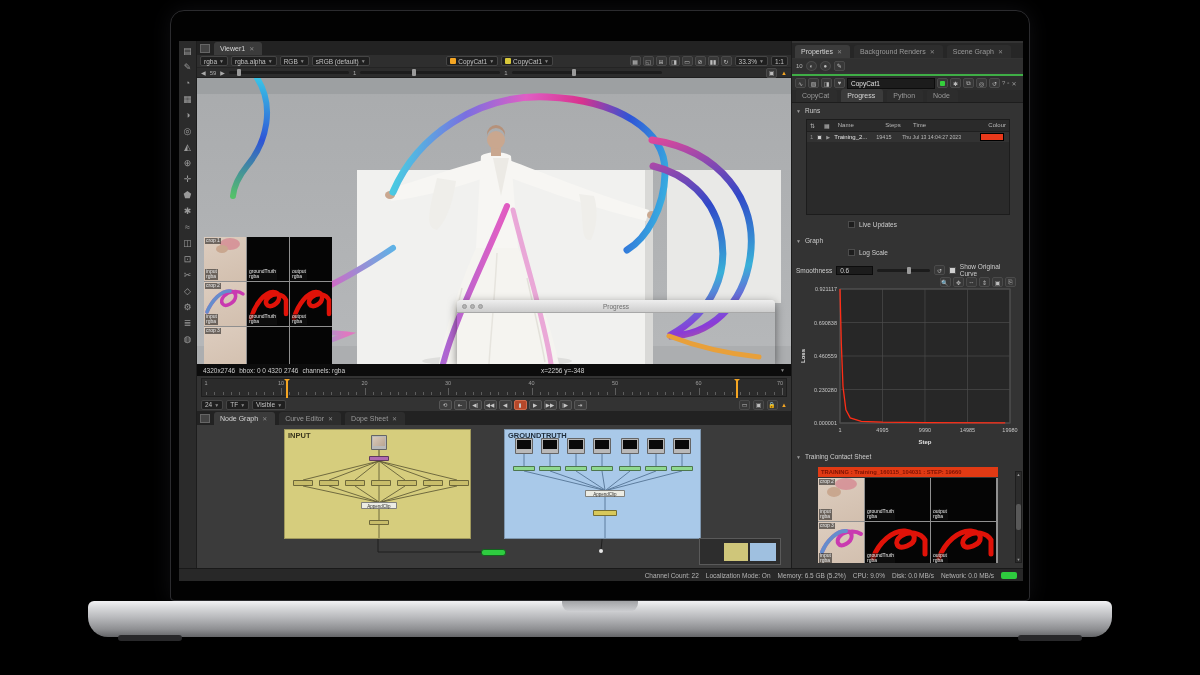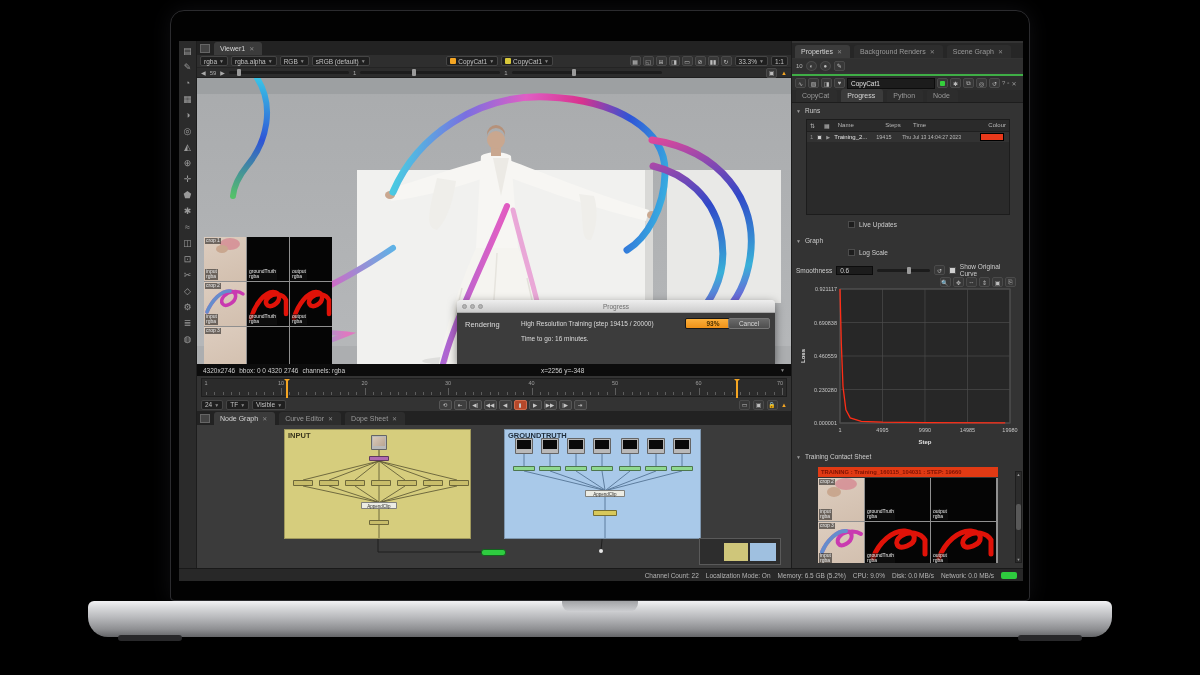--- a/index.html
+++ b/index.html
@@ -361,32 +361,20 @@
           </div>
 
           <div id="pdlg" class="abs">
             <div class="ttl">
               <span class="dots">
                   <i></i>
                   <i></i>
                   <i></i>
                 </span>
               <span>Progress</span>
-            </div>
-            <div class="bod">
-              <span class="abs" style="left:8px;top:7px;font-size:7.5px">Rendering</span>
-              <span class="abs" style="left:64px;top:7px;font-size:6.5px">High Resolution Training (step 19415 / 20000)</span>
-              <span class="abs" style="left:64px;top:22px;font-size:6.5px">Time to go: 16 minutes.</span>
-              <div id="pbar">
-                <div class="fill" style="width:93%"></div>
-                <div class="pt">93%</div>
-              </div>
-              <div id="pcancel">
-                  <span>Cancel</span>
-                </div>
             </div>
           </div>
         </div>
 
         <div id="vinfo" class="abs">
           <span>4320x2746</span>
           <span>bbox: 0 0 4320 2746</span>
           <span>channels: rgba</span>
           <span style="flex:1;text-align:center">x=2256 y=-348</span>
           <span style="font-size:5px;color:#888">▼</span>

